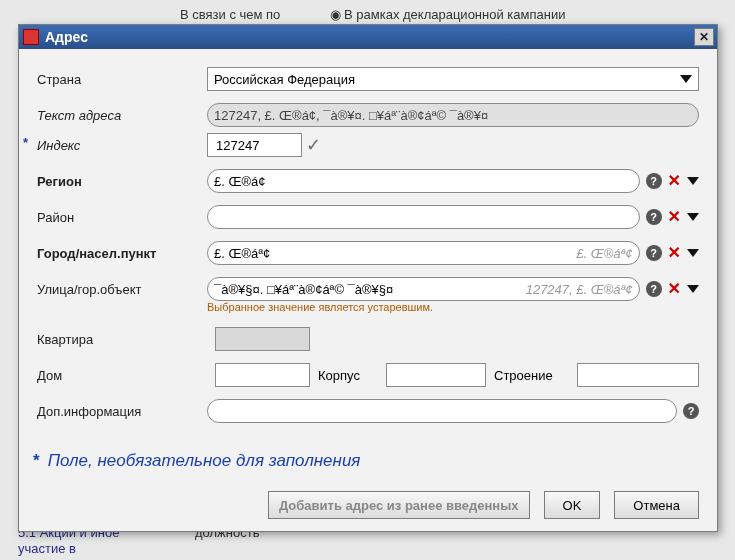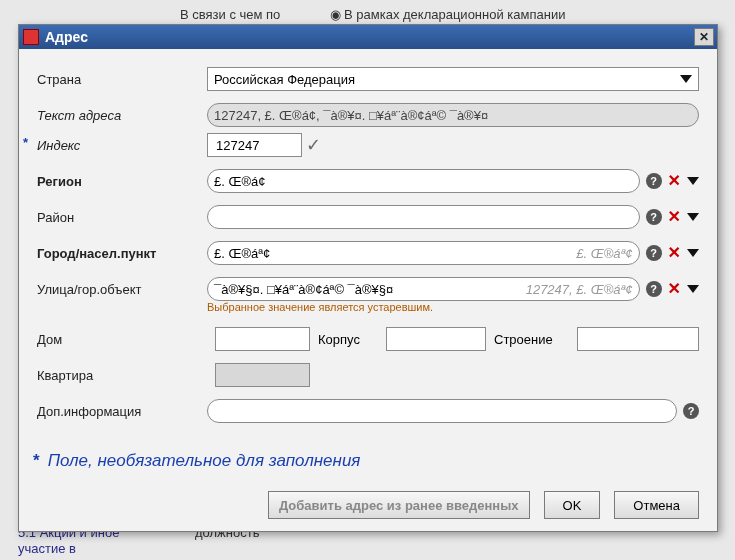--- a/index.html
+++ b/index.html
@@ -265,35 +265,35 @@
           <span class="main-val">¯à®¥§¤. □¥áª¨à®¢áª© ¯à®¥§¤</span>
           <span class="hint">127247, £. Œ®áª¢</span>
         </div>
         <span class="icon-help">?</span>
         <span class="icon-x">✕</span>
         <span class="icon-dd"></span>
       </div>
     </div>
     <div class="warning">Выбранное значение является устаревшим.</div>
 
+    <div class="triple" style="grid-template-columns:170px 95px 1fr;">
+      <span class="label">Квартира</span>
+      <div class="small-disabled"></div>
+      <span></span>
+    </div>
+
     <div class="triple">
       <span class="label">Дом</span>
       <div class="small-input"></div>
       <span class="mid-label">Корпус</span>
       <div class="small-input"></div>
       <span class="mid-label">Строение</span>
       <div class="small-input"></div>
     </div>
 
-    <div class="triple" style="grid-template-columns:170px 95px 1fr;">
-      <span class="label">Квартира</span>
-      <div class="small-disabled"></div>
-      <span></span>
-    </div>
-
     <div class="row">
       <span class="label">Доп.информация</span>
       <div class="combo-row">
         <div class="input field"></div>
         <span class="icon-help">?</span>
       </div>
     </div>
 
     <div class="footnote">
       <span class="ast">*</span><span class="foot-italic">Поле, необязательное для заполнения</span>

